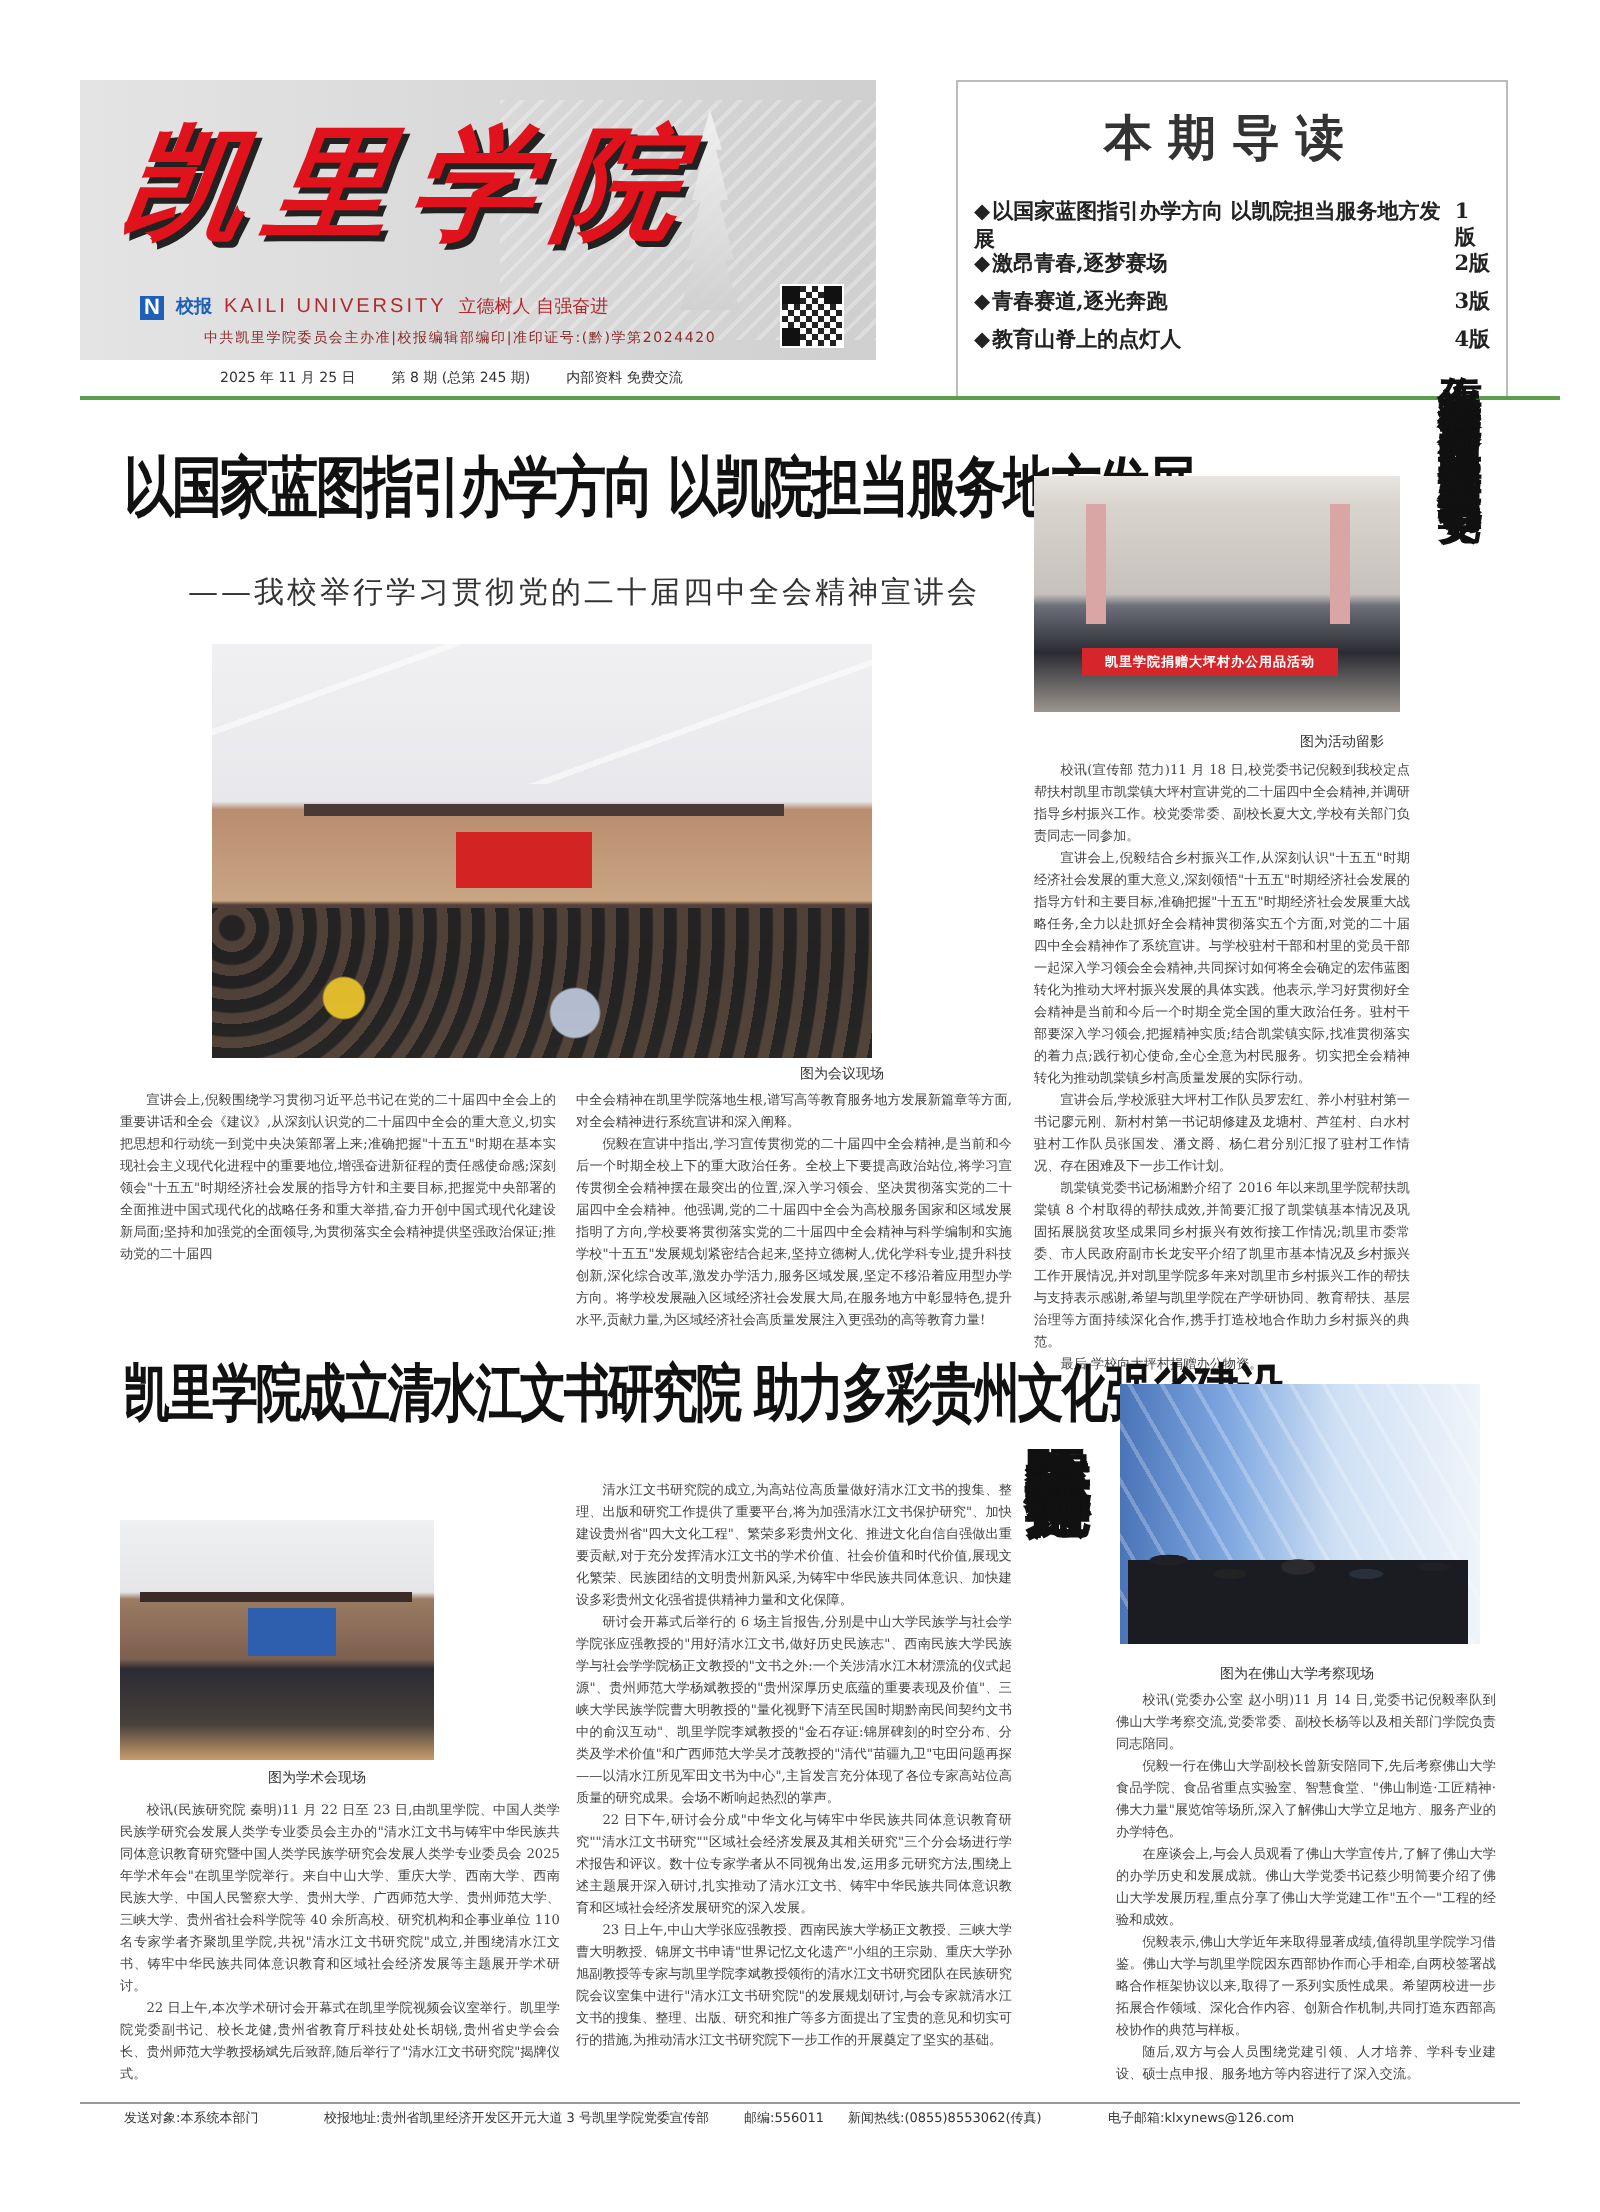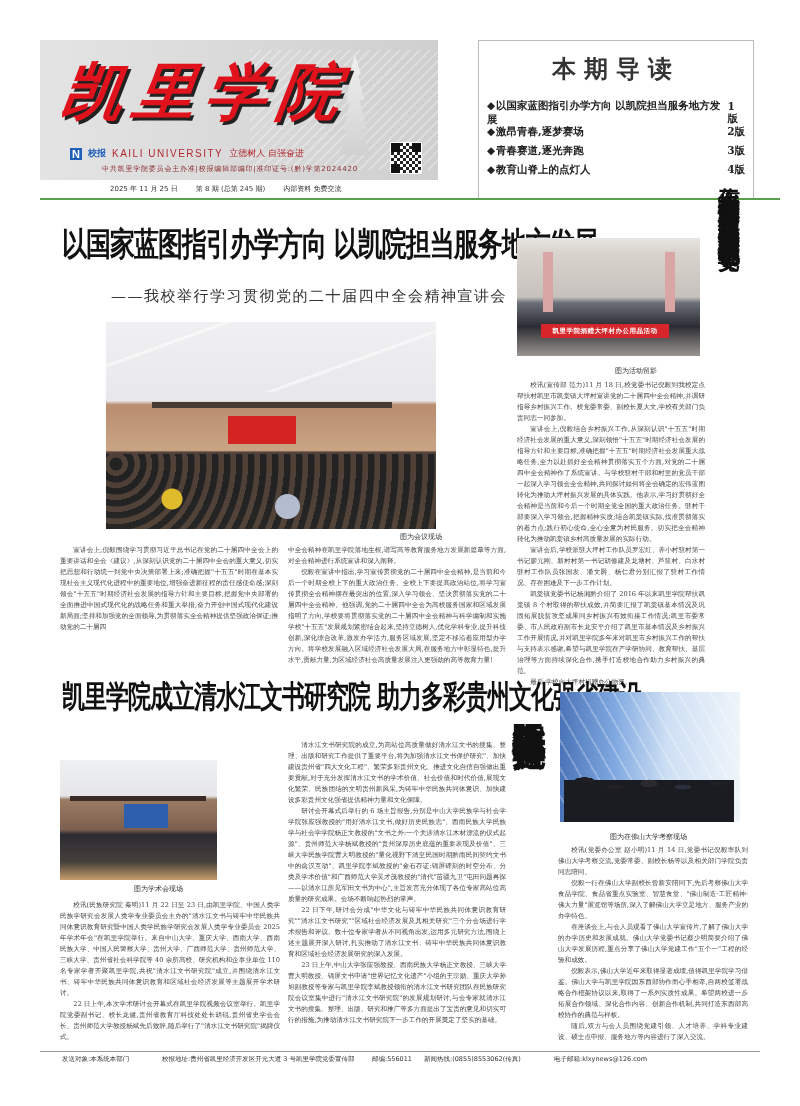--- a/index.html
+++ b/index.html
@@ -24,21 +24,21 @@
   .dateline{left:110px;top:184px;font:7px "DejaVu Sans",sans-serif;color:#333;display:flex;gap:18px;}
   .greenrule{left:40px;top:198px;width:740px;height:2px;background:#5aa04b;}
   
   .guide{left:478px;top:40px;width:274px;height:158px;border:1px solid #bbb;background:#fff;}
   .guide h2{margin:0;position:absolute;left:0;width:100%;top:12px;text-align:center;font:bold 24px "DejaVu Sans",sans-serif;color:#333;letter-spacing:8px;}
   .guide ul{list-style:none;margin:0;padding:0;position:absolute;left:8px;top:62px;width:258px;}
   .guide li{display:flex;justify-content:space-between;font:bold 10.5px "DejaVu Serif",serif;color:#222;height:19px;align-items:center;}
   .guide li .t::before{content:"◆";margin-right:1px;}
   
   .h1{left:62px;top:222px;font:bold 25px "DejaVu Sans",sans-serif;letter-spacing:-1px;color:#111;transform:scaleY(1.3);transform-origin:left top;white-space:nowrap;}
-  .h1sub{left:111px;top:287px;font:15px "DejaVu Serif",serif;color:#333;letter-spacing:1.5px;white-space:nowrap;}
+  .h1sub{left:94px;top:287px;font:15px "DejaVu Serif",serif;color:#333;letter-spacing:1.5px;white-space:nowrap;}
   .photo{overflow:hidden;}
   .ph-meeting{left:106px;top:322px;width:330px;height:207px;background:
     linear-gradient(180deg,#f0f0f2 0,#e8e8ec 38%,#b98d6f 40%,#c9a584 62%,#53413a 63%,#2c2a33 80%,#8b7b6a 100%);}
   .ph-meeting .banner{position:absolute;left:46px;top:80px;width:240px;height:6px;background:#4a3a35;}
   .ph-meeting .screen{position:absolute;left:122px;top:94px;width:68px;height:28px;background:#d42323;}
   .ph-meeting .lights{position:absolute;left:0;top:0;width:100%;height:70px;background:repeating-linear-gradient(160deg,transparent 0 40px,rgba(255,255,255,.9) 40px 43px,transparent 43px 80px);opacity:.6;}
   .ph-meeting .crowd{position:absolute;left:0;bottom:0;width:100%;height:75px;background:radial-gradient(circle at 20% 60%,#e8c22a 0 10px,transparent 11px),radial-gradient(circle at 55% 70%,#b9c3d6 0 12px,transparent 13px),repeating-radial-gradient(circle at 10px 10px,#222 0 6px,#514238 7px 12px);opacity:.95;}
   .cap{font:7px "DejaVu Serif",serif;color:#333;}
   .col{font:6.6px/11px "DejaVu Serif",serif;color:#444;text-align:justify;text-indent:2em;}
   .col p{margin:0;}
@@ -118,21 +118,21 @@
 <div class="abs col" style="left:288px;top:545px;width:218px;">
   <p style="text-indent:0">中全会精神在凯里学院落地生根,谱写高等教育服务地方发展新篇章等方面,对全会精神进行系统宣讲和深入阐释。</p>
   <p>倪毅在宣讲中指出,学习宣传贯彻党的二十届四中全会精神,是当前和今后一个时期全校上下的重大政治任务。全校上下要提高政治站位,将学习宣传贯彻全会精神摆在最突出的位置,深入学习领会、坚决贯彻落实党的二十届四中全会精神。他强调,党的二十届四中全会为高校服务国家和区域发展指明了方向,学校要将贯彻落实党的二十届四中全会精神与科学编制和实施学校"十五五"发展规划紧密结合起来,坚持立德树人,优化学科专业,提升科技创新,深化综合改革,激发办学活力,服务区域发展,坚定不移沿着应用型办学方向。将学校发展融入区域经济社会发展大局,在服务地方中彰显特色,提升水平,贡献力量,为区域经济社会高质量发展注入更强劲的高等教育力量!</p>
 </div>
 
 <div class="abs photo right-photo">
   <div class="pillar" style="left:26px"></div>
   <div class="pillar" style="left:148px"></div>
   <div class="banner">凯里学院捐赠大坪村办公用品活动</div>
 </div>
-<div class="abs cap" style="left:570px;top:366px;padding-left:45px;">图为活动留影</div>
+<div class="abs cap" style="left:605px;top:366px;padding-left:45px;">图为活动留影</div>
 <div class="abs vhead" style="left:716px;top:232px;height:460px;">党委书记倪毅到大坪村宣讲党的二十届四中全会精神并调研乡村振兴工作</div>
 <div class="abs col" style="left:517px;top:380px;width:188px;">
   <p>校讯(宣传部 范力)11 月 18 日,校党委书记倪毅到我校定点帮扶村凯里市凯棠镇大坪村宣讲党的二十届四中全会精神,并调研指导乡村振兴工作。校党委常委、副校长夏大文,学校有关部门负责同志一同参加。</p>
   <p>宣讲会上,倪毅结合乡村振兴工作,从深刻认识"十五五"时期经济社会发展的重大意义,深刻领悟"十五五"时期经济社会发展的指导方针和主要目标,准确把握"十五五"时期经济社会发展重大战略任务,全力以赴抓好全会精神贯彻落实五个方面,对党的二十届四中全会精神作了系统宣讲。与学校驻村干部和村里的党员干部一起深入学习领会全会精神,共同探讨如何将全会确定的宏伟蓝图转化为推动大坪村振兴发展的具体实践。他表示,学习好贯彻好全会精神是当前和今后一个时期全党全国的重大政治任务。驻村干部要深入学习领会,把握精神实质;结合凯棠镇实际,找准贯彻落实的着力点;践行初心使命,全心全意为村民服务。切实把全会精神转化为推动凯棠镇乡村高质量发展的实际行动。</p>
   <p>宣讲会后,学校派驻大坪村工作队员罗宏红、养小村驻村第一书记廖元刚、新村村第一书记胡修建及龙塘村、芦笙村、白水村驻村工作队员张国发、潘文爵、杨仁君分别汇报了驻村工作情况、存在困难及下一步工作计划。</p>
   <p>凯棠镇党委书记杨湘黔介绍了 2016 年以来凯里学院帮扶凯棠镇 8 个村取得的帮扶成效,并简要汇报了凯棠镇基本情况及巩固拓展脱贫攻坚成果同乡村振兴有效衔接工作情况;凯里市委常委、市人民政府副市长龙安平介绍了凯里市基本情况及乡村振兴工作开展情况,并对凯里学院多年来对凯里市乡村振兴工作的帮扶与支持表示感谢,希望与凯里学院在产学研协同、教育帮扶、基层治理等方面持续深化合作,携手打造校地合作助力乡村振兴的典范。</p>
   <p>最后,学校向大坪村捐赠办公物资。</p>
 </div>
 
 <div class="abs h2">凯里学院成立清水江文书研究院 助力多彩贵州文化强省建设</div>

